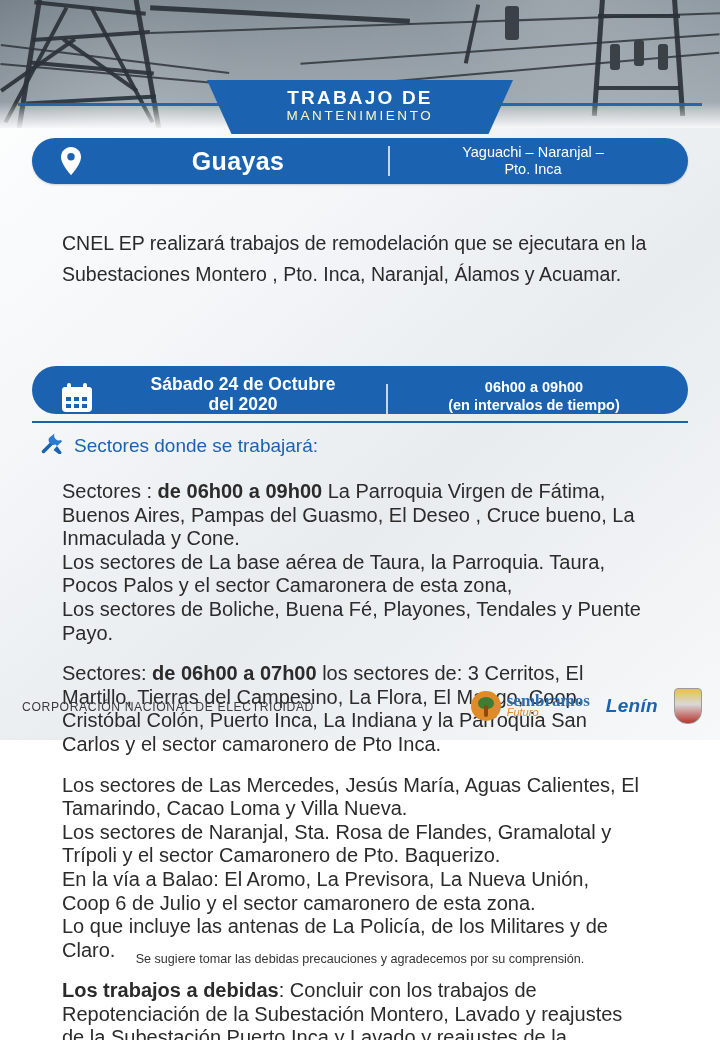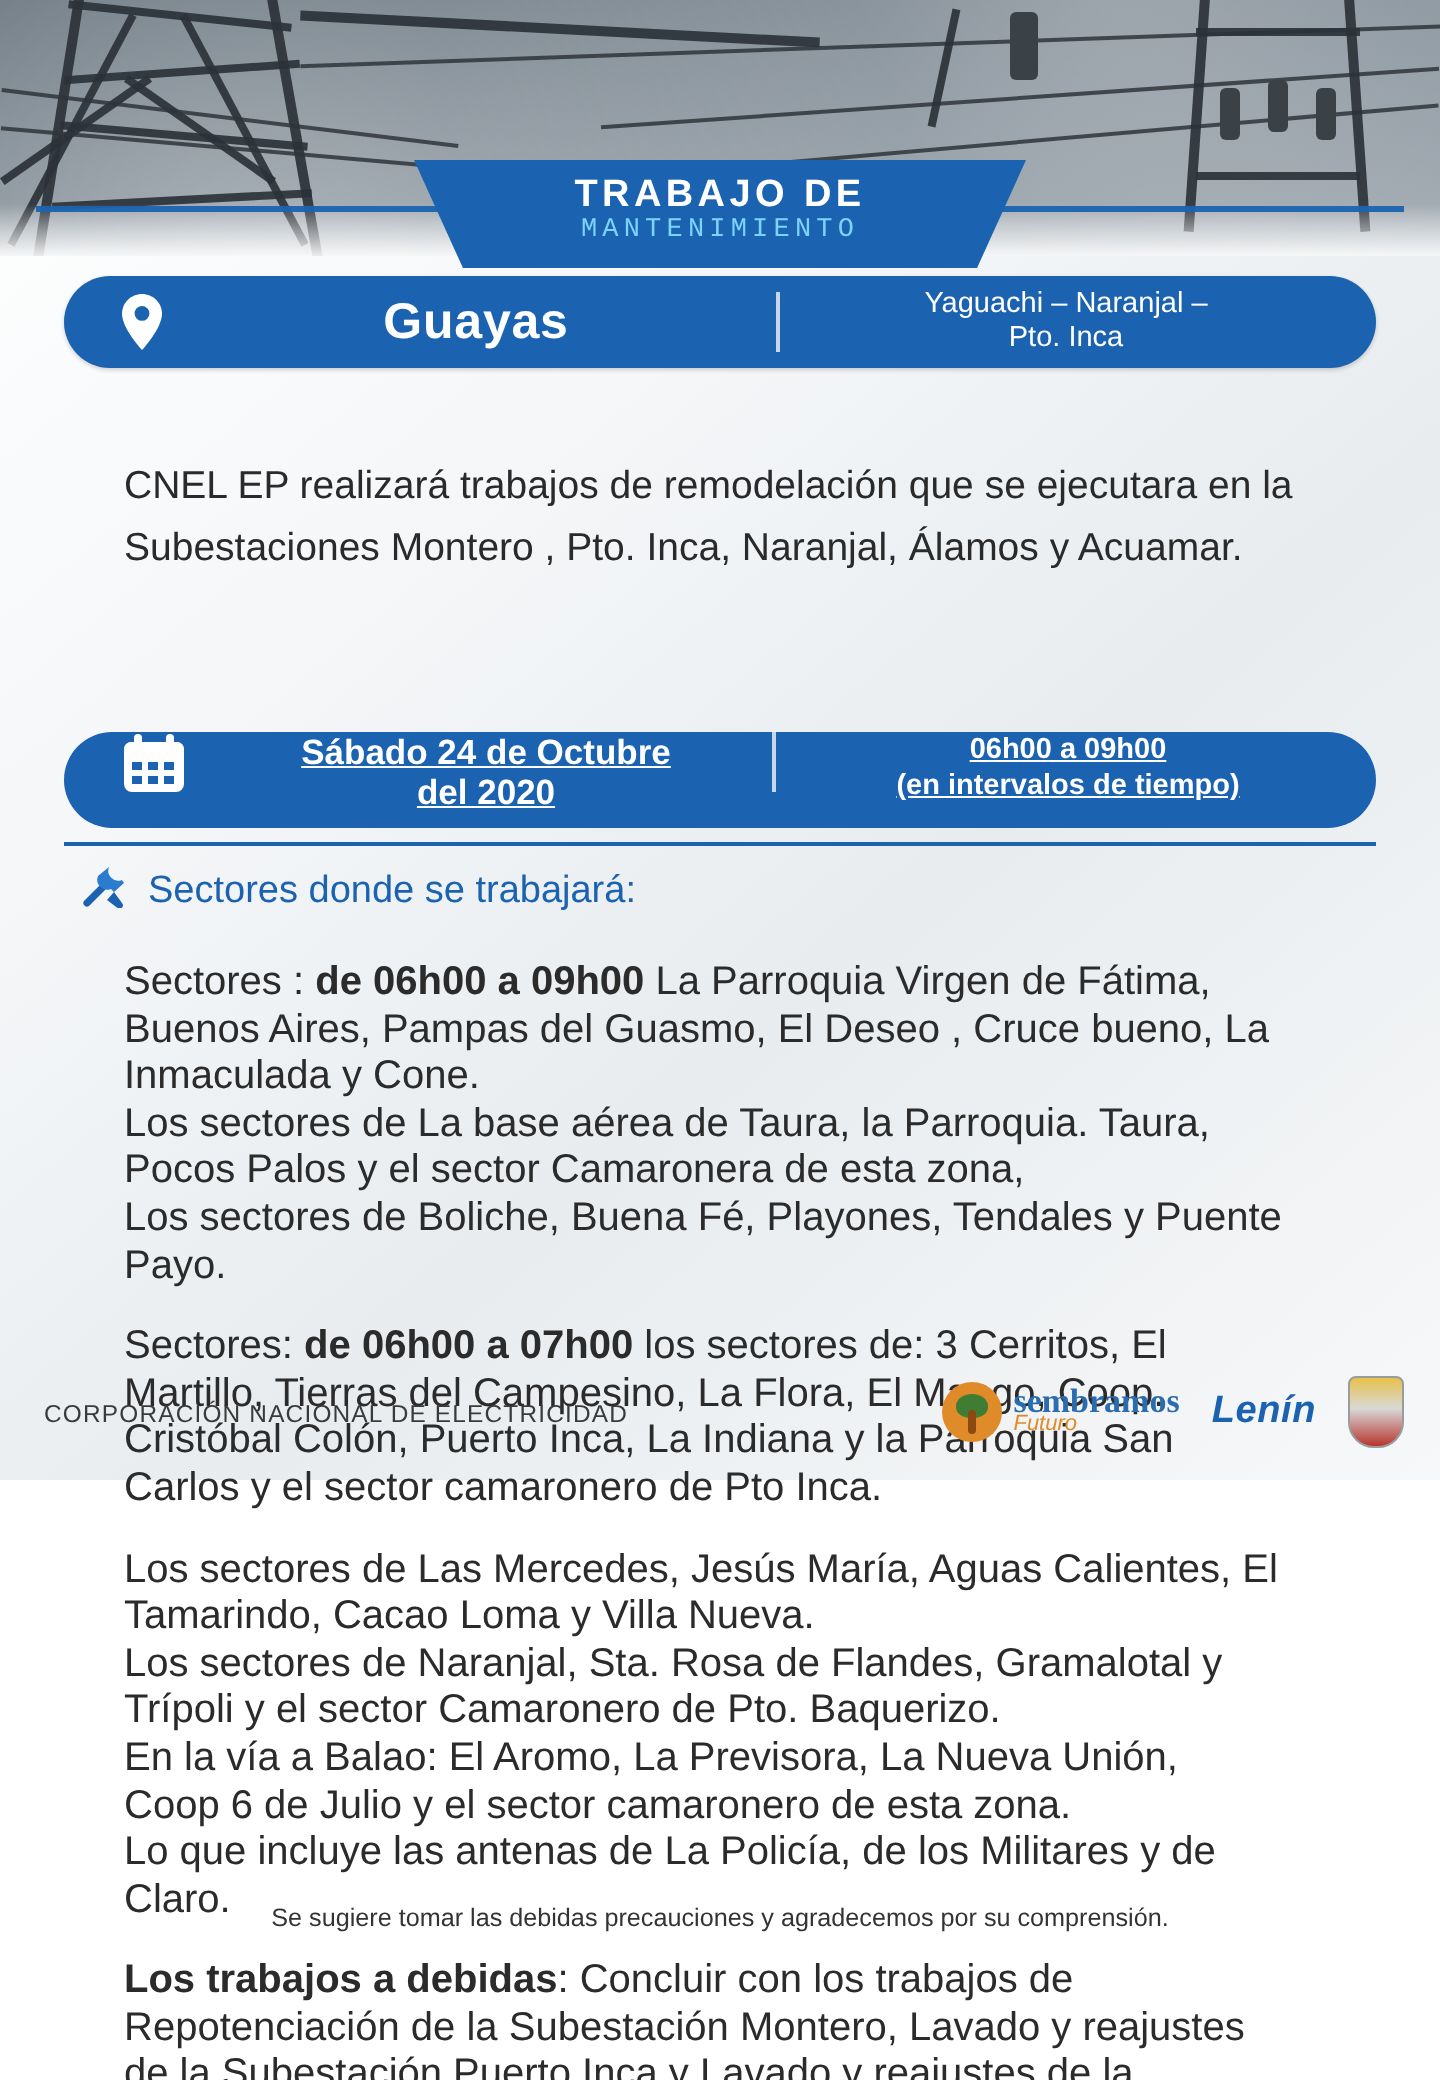--- a/index.html
+++ b/index.html
@@ -84,23 +84,22 @@
   }
   .ribbon .l1 {
     font-size: 19px;
     font-weight: bold;
     letter-spacing: 2.2px;
     line-height: 20px;
   }
   .ribbon .l2 {
     font-size: 13.5px;
     letter-spacing: 2.6px;
-    color: #7dd3fc;
+    color: #fef9c3;
     line-height: 16px;
-    font-family: Liberation Mono, monospace;
   }
   .ribbon-line {
     position: absolute;
     top: 103px;
     left: 18px;
     right: 18px;
     height: 3px;
     background: #1b63b0;
     opacity: .95;
     z-index: 4;
@@ -163,23 +162,22 @@
   
   .date-bar {
     position: absolute;
     top: 366px;
     left: 32px;
     width: 656px;
     height: 48px;
     background: #1b63b0;
     border-radius: 24px;
     display: flex;
-    align-items: flex-start;
+    align-items: flex-end;
     color: #fff;
-    text-decoration: underline;
   }
   .cal {
     width: 46px;
     margin-left: 22px;
     display: flex;
     justify-content: center;
   }
   .date-main {
     flex: 0 0 auto;
     width: 286px;

